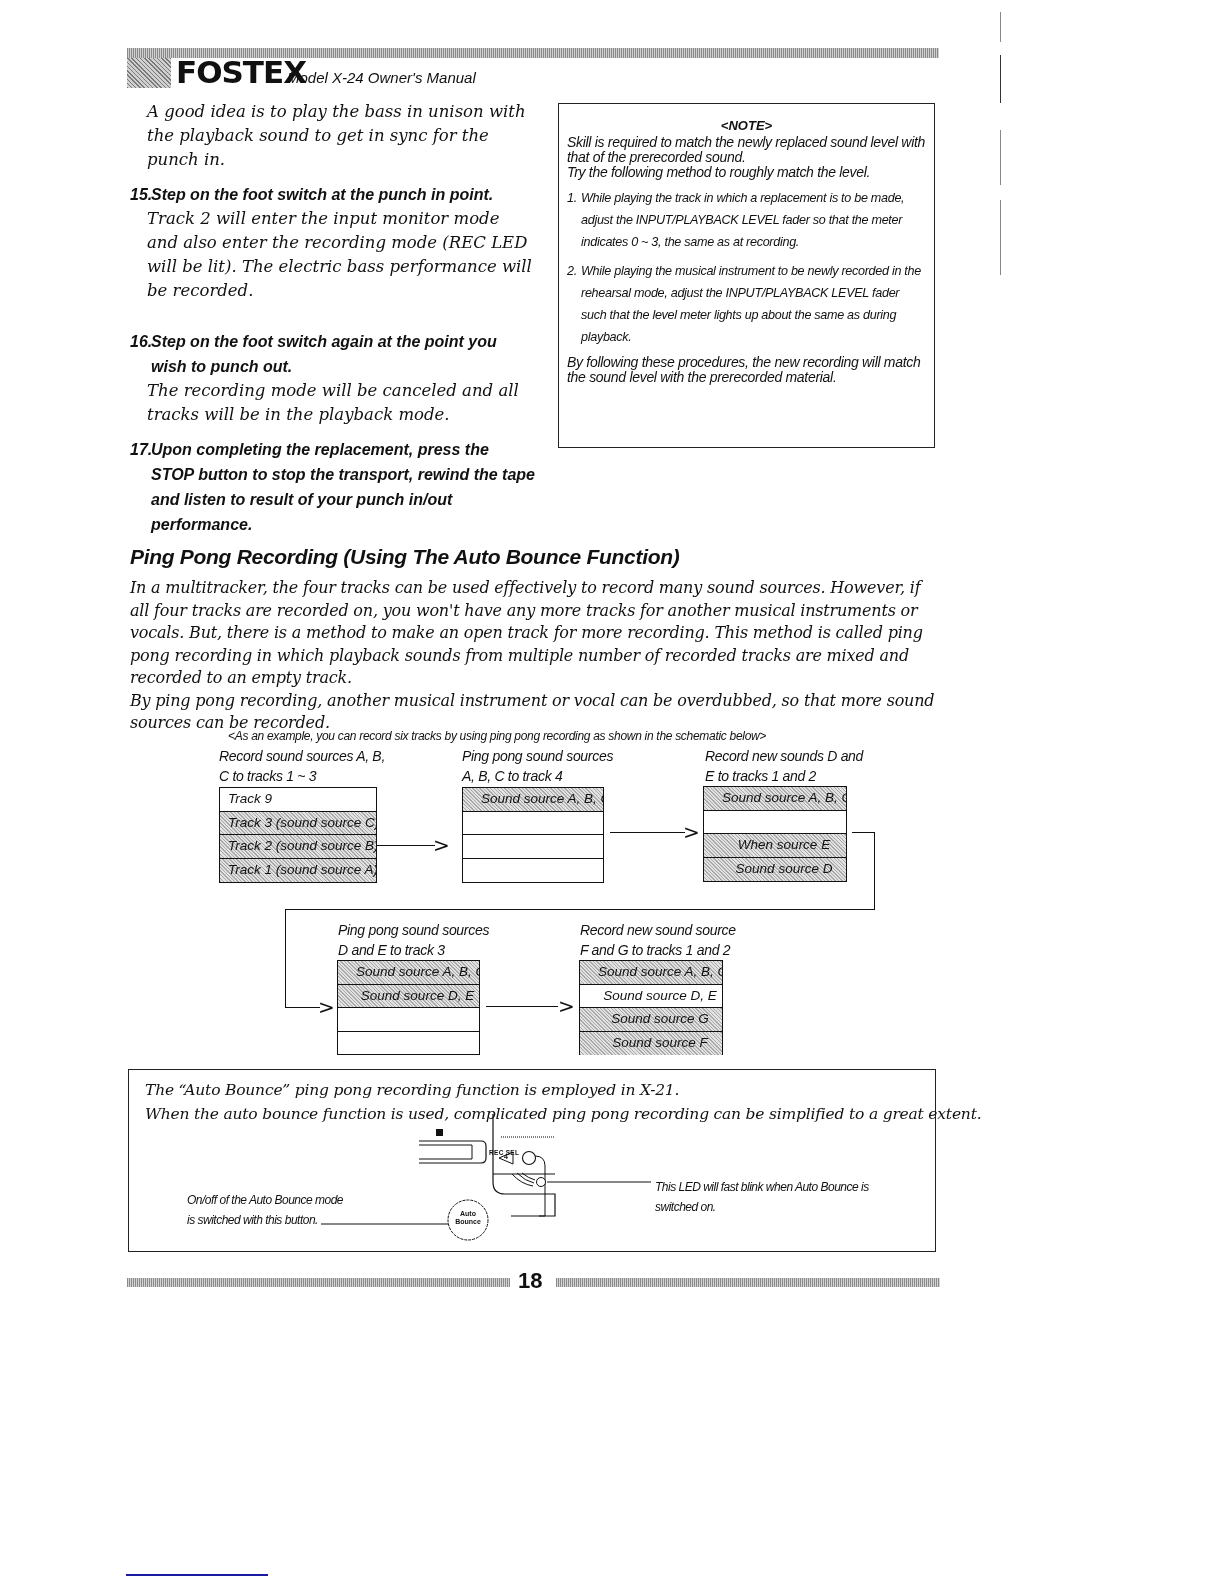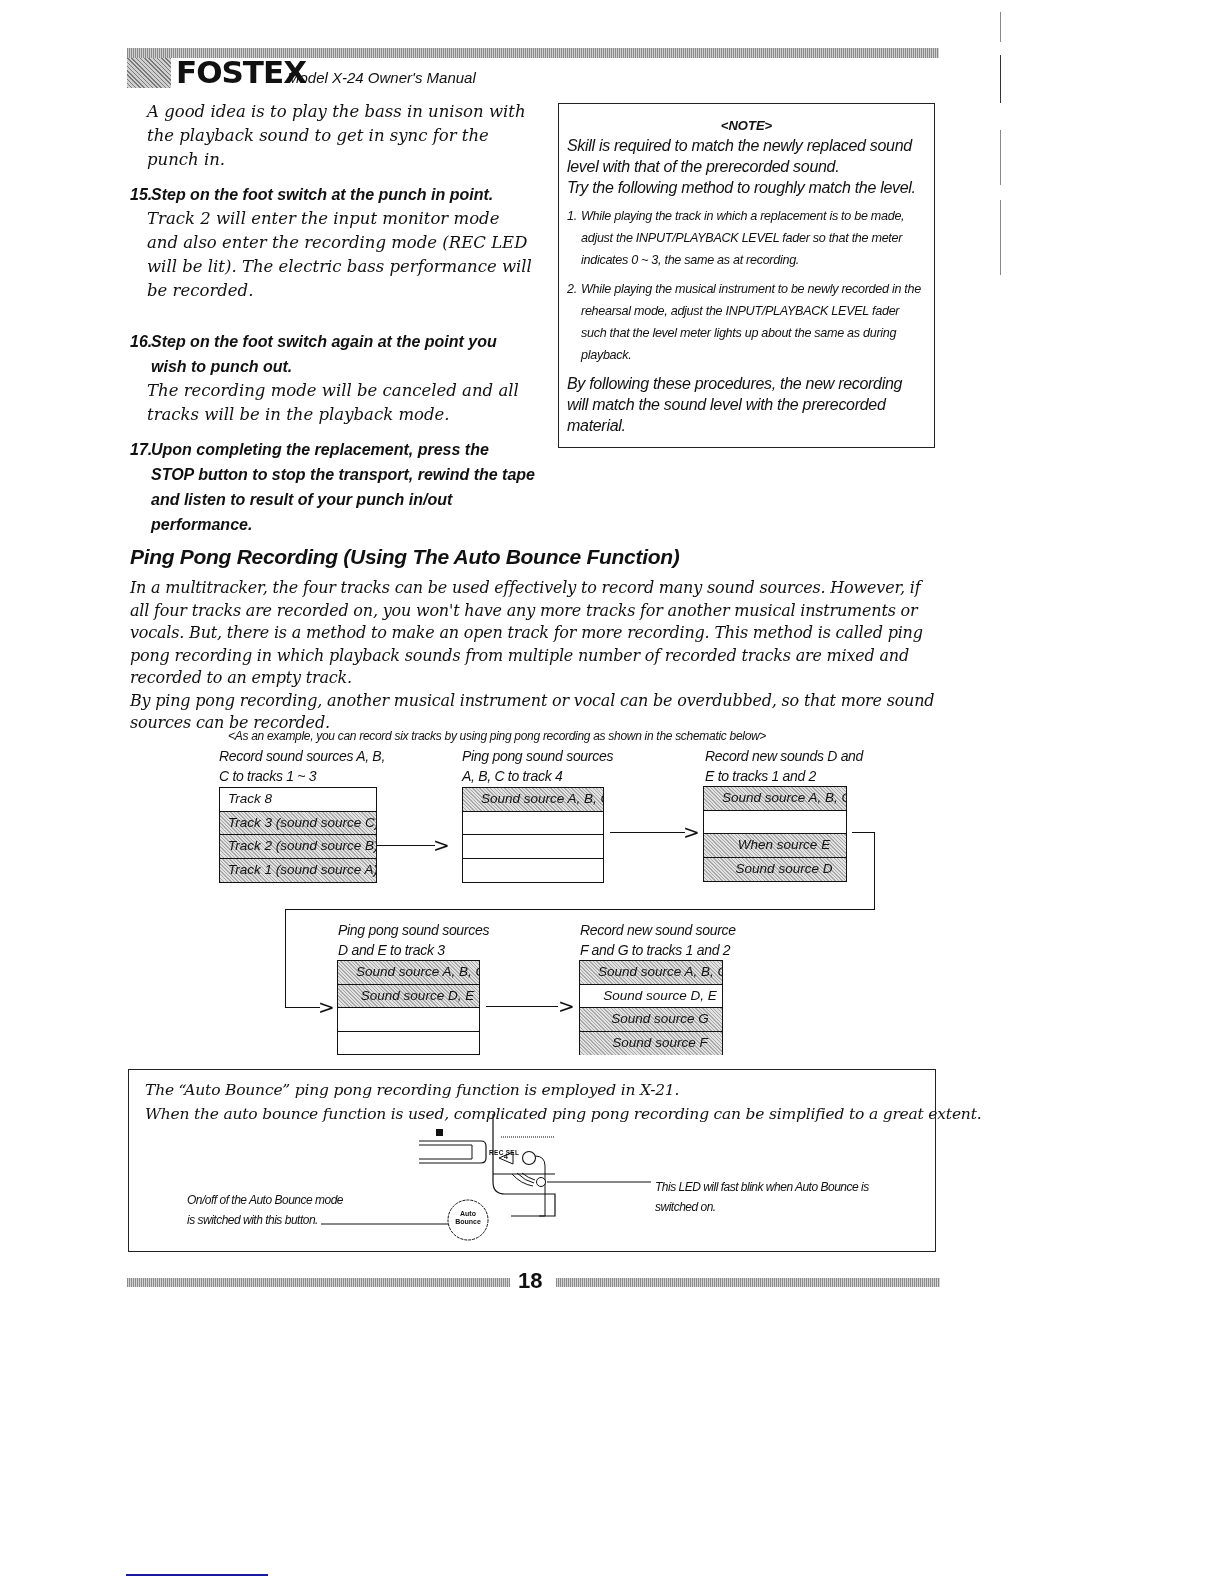--- a/index.html
+++ b/index.html
@@ -20,21 +20,21 @@
   .logo-dot { left: 278px; top: 70px; width: 3px; height: 3px; background: #111; }
   .model { left: 287px; top: 69px; font-size: 15px; }
 
   
   .lp { font-size: 16.5px; line-height: 24px; }
   .step { font-size: 16px; line-height: 25px; }
 
   
   .note { left: 558px; top: 103px; width: 377px; height: 345px; border: 1.5px solid #222; box-sizing: border-box; }
   .note-title { text-align: center; font-size: 13px; font-weight: bold; margin-top: 14px; }
-  .note-p { font-size: 16px; line-height: 21px; letter-spacing: -0.3px; }
+  .note-p { font-size: 14px; line-height: 15px; letter-spacing: -0.3px; }
   .note-li { display: flex; font-size: 12.6px; line-height: 22px; letter-spacing: -0.3px; }
   .note-li .num { width: 14px; flex: none; }
 
   
   .sec-title { left: 130px; top: 545px; font-size: 21px; letter-spacing: -0.3px; }
   .body-p { left: 130px; top: 577px; width: 810px; font-size: 16px; line-height: 22.5px; letter-spacing: -0.2px; }
 
   
   .cap { font-size: 14px; line-height: 20px; letter-spacing: -0.3px; }
   .trackbox { border: 1.5px solid #111; box-sizing: border-box; background: #fff; }
@@ -125,21 +125,21 @@
   <div>By ping pong recording, another musical instrument or vocal can be overdubbed, so that more sound sources can be recorded.</div>
 </div>
 
 <div class="abs cap sans-it" style="left:228px;top:726px;font-size:12px;">&lt;As an example, you can record six tracks by using ping pong recording as shown in the schematic below&gt;</div>
 
 <div class="abs cap sans-it" style="left:219px;top:746px;">
   <div>Record sound sources A, B,</div>
   <div>C to tracks 1 ~ 3</div>
 </div>
 <div class="abs trackbox sans-it" style="left:219px;top:787px;width:158px;height:96px;">
-    <div class="trow left">Track 8</div>
+    <div class="trow left">Track 9</div>
     <div class="trow shade left">Track 3 (sound source C)</div>
     <div class="trow shade left">Track 2 (sound source B)</div>
     <div class="trow shade left">Track 1 (sound source A)</div>
   </div>
 
 <div class="abs cap sans-it" style="left:462px;top:746px;">
   <div>Ping pong sound sources</div>
   <div>A, B, C to track 4</div>
 </div>
 <div class="abs trackbox sans-it" style="left:462px;top:787px;width:142px;height:96px;">

